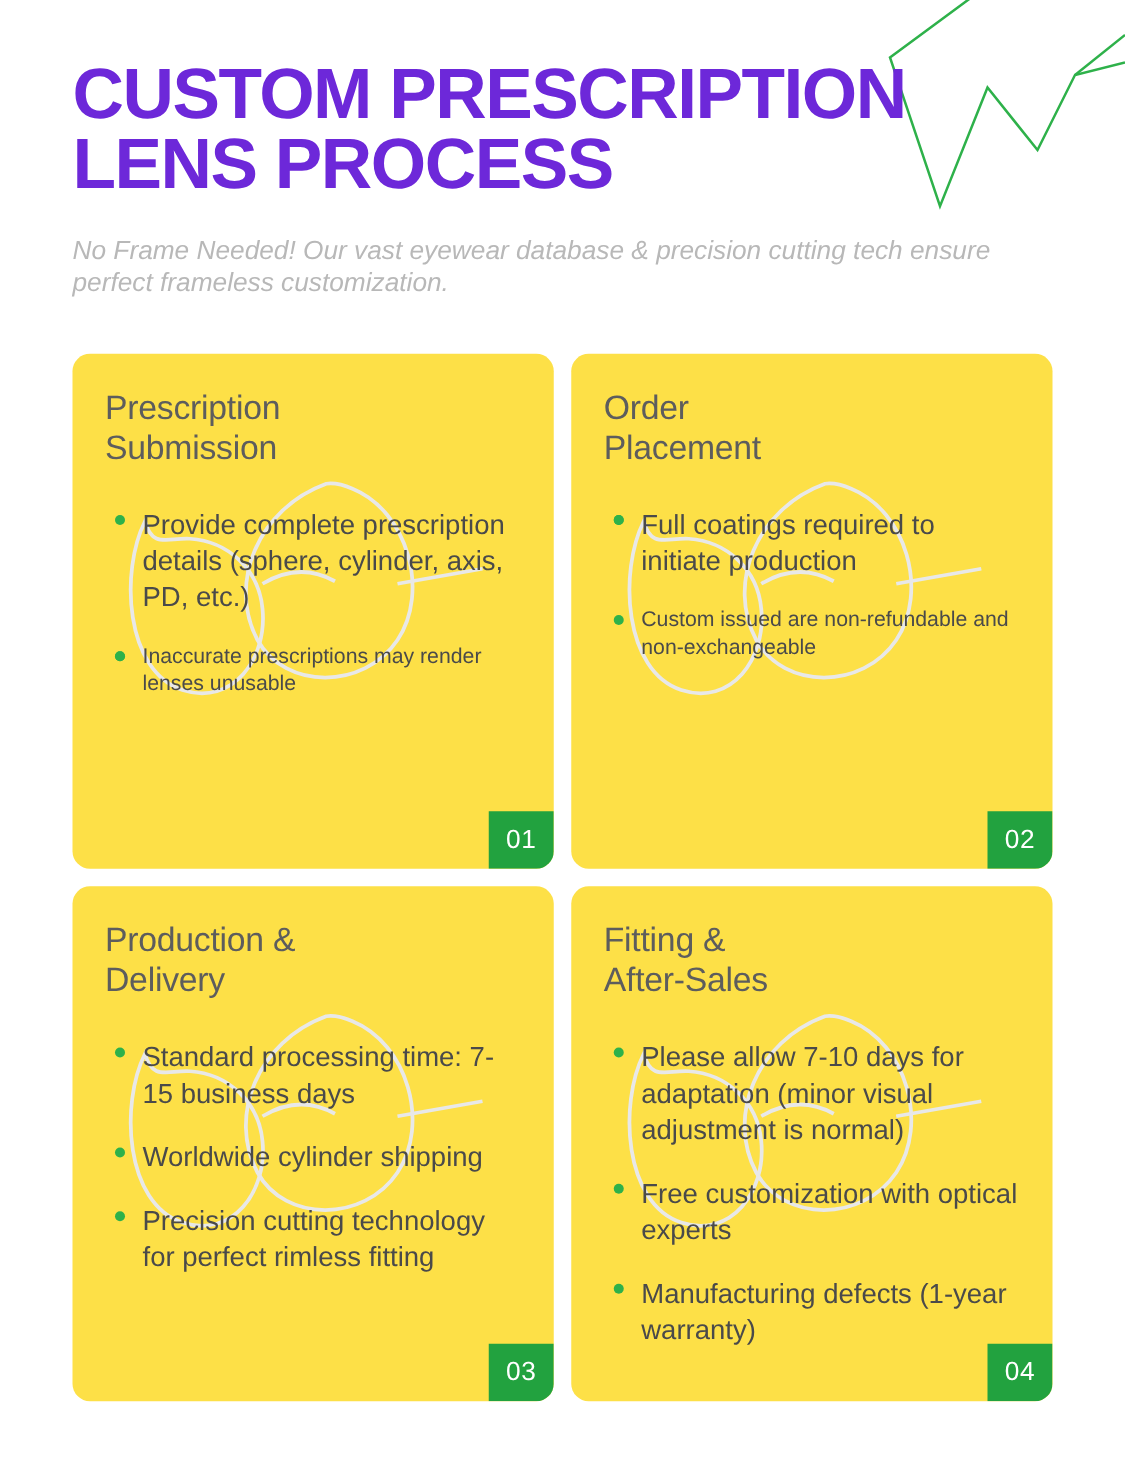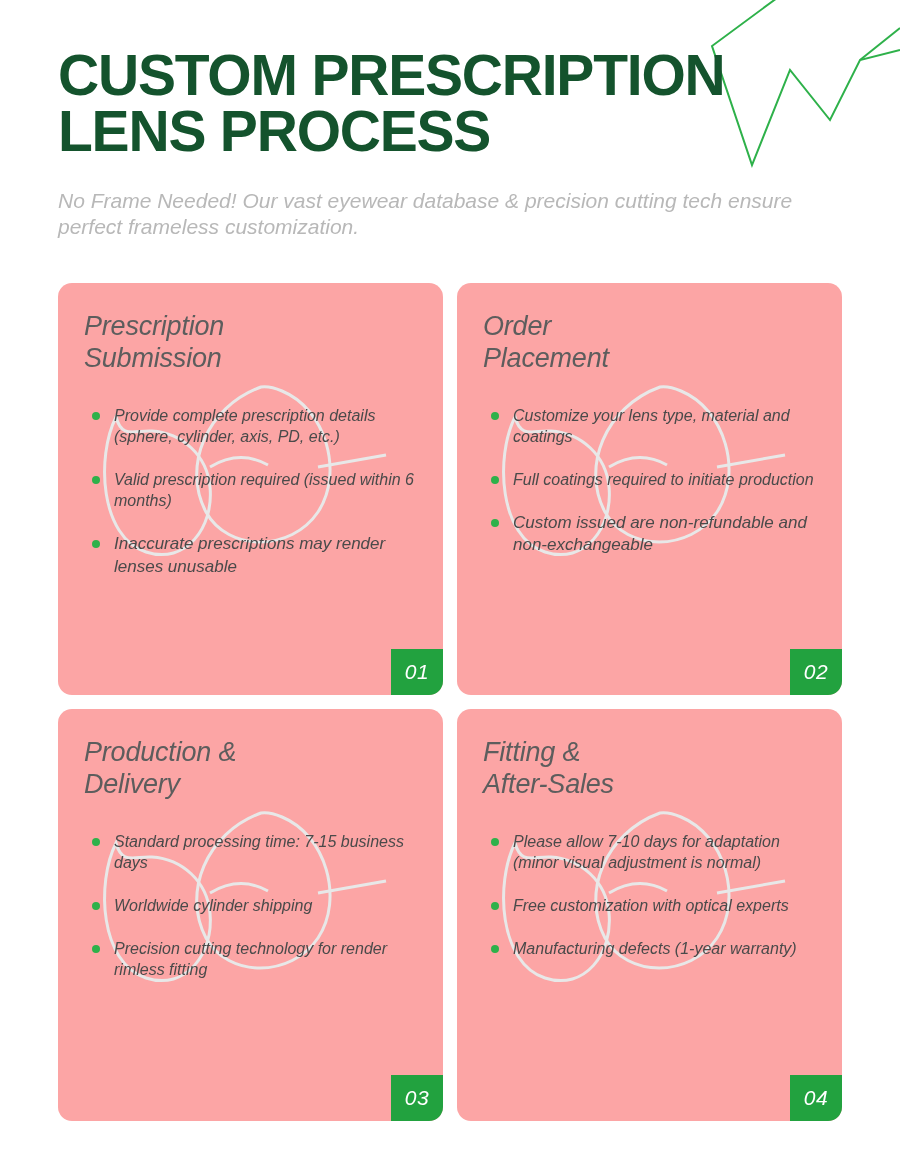--- a/index.html
+++ b/index.html
@@ -35,21 +35,21 @@
     left: 58px;
     top: 48px;
     width: 800px;
   }
 
   .title {
     font-size: 57px;
     line-height: 0.98;
     font-weight: 700;
     letter-spacing: -1.2px;
-    color: #14532d;
+    color: #6d28d9;
     text-transform: uppercase;
     font-family: "Liberation Sans", sans-serif;
   }
 
   .subtitle {
     margin-top: 28px;
     font-size: 21px;
     line-height: 1.25;
     color: #b8b8b8;
     max-width: 740px;
@@ -63,25 +63,24 @@
     top: 283px;
     width: 784px;
     display: grid;
     grid-template-columns: 385px 385px;
     grid-template-rows: 412px 412px;
     gap: 14px 14px;
   }
 
   .card {
     position: relative;
-    background: #fca5a5;
+    background: #fde047;
     border-radius: 14px;
     padding: 28px 26px 22px 26px;
     overflow: hidden;
-    font-style: italic;
   }
 
   .card-ghost {
     position: absolute;
     left: 50%;
     top: 52%;
     transform: translate(-50%, -50%);
     width: 330px;
     height: 300px;
     opacity: 1;
@@ -104,21 +103,21 @@
 
   .bullets {
     margin-top: 30px;
     list-style: none;
   }
 
   .bullets li {
     position: relative;
     padding-left: 30px;
     margin-bottom: 22px;
-    font-size: 16px;
+    font-size: 22px;
     line-height: 1.32;
     color: #4a4a4a;
     white-space: pre-line;
   }
 
   .bullets li.tight { font-size: 17px; }
 
   .bullets li .dot {
     position: absolute;
     left: 8px;
@@ -171,41 +170,41 @@
           <path d="M175 40 C120 60 96 120 120 165 C142 205 205 205 232 165 C258 126 240 62 196 44 C189 41 182 39 175 40 Z"></path>
           <path d="M124 120 C144 108 164 108 182 118"></path>
           <path d="M232 120 L300 108"></path>
         </g>
       </svg>
       <div class="card-inner">
         <div class="card-title">Prescription
 Submission</div>
         <ul class="bullets">
           <li><span class="dot"></span><span>Provide complete prescription details (sphere, cylinder, axis, PD, etc.)</span></li>
-          <li><span class="dot"></span><span>Valid prescription required (issued within 6 months)</span></li>
+          <li><span class="dot"></span></li>
           <li class="tight"><span class="dot"></span><span>Inaccurate prescriptions may render lenses unusable</span></li>
         </ul>
       </div>
       <div class="badge">01</div>
     </div>
 
     <div class="card">
       <svg class="card-ghost" viewBox="0 0 330 300">
         <g fill="none" stroke="#e8e8e8" stroke-width="3">
           <path d="M30 70 C10 110 14 190 60 205 C100 218 128 180 124 140 C121 108 96 86 66 84 C48 83 36 92 30 70 Z"></path>
           <path d="M175 40 C120 60 96 120 120 165 C142 205 205 205 232 165 C258 126 240 62 196 44 C189 41 182 39 175 40 Z"></path>
           <path d="M124 120 C144 108 164 108 182 118"></path>
           <path d="M232 120 L300 108"></path>
         </g>
       </svg>
       <div class="card-inner">
         <div class="card-title">Order
 Placement</div>
         <ul class="bullets">
-          <li><span class="dot"></span><span>Customize your lens type, material and coatings</span></li>
+          <li><span class="dot"></span></li>
           <li><span class="dot"></span><span>Full coatings required to initiate production</span></li>
           <li class="tight"><span class="dot"></span><span>Custom issued are non-refundable and non-exchangeable</span></li>
         </ul>
       </div>
       <div class="badge">02</div>
     </div>
 
     <div class="card">
       <svg class="card-ghost" viewBox="0 0 330 300">
         <g fill="none" stroke="#e8e8e8" stroke-width="3">
@@ -214,21 +213,21 @@
           <path d="M124 120 C144 108 164 108 182 118"></path>
           <path d="M232 120 L300 108"></path>
         </g>
       </svg>
       <div class="card-inner">
         <div class="card-title">Production &amp;
 Delivery</div>
         <ul class="bullets">
           <li><span class="dot"></span><span>Standard processing time: 7-15 business days</span></li>
           <li><span class="dot"></span><span>Worldwide cylinder shipping</span></li>
-          <li><span class="dot"></span><span>Precision cutting technology for render rimless fitting</span></li>
+          <li><span class="dot"></span><span>Precision cutting technology for perfect rimless fitting</span></li>
         </ul>
       </div>
       <div class="badge">03</div>
     </div>
 
     <div class="card">
       <svg class="card-ghost" viewBox="0 0 330 300">
         <g fill="none" stroke="#e8e8e8" stroke-width="3">
           <path d="M30 70 C10 110 14 190 60 205 C100 218 128 180 124 140 C121 108 96 86 66 84 C48 83 36 92 30 70 Z"></path>
           <path d="M175 40 C120 60 96 120 120 165 C142 205 205 205 232 165 C258 126 240 62 196 44 C189 41 182 39 175 40 Z"></path>

